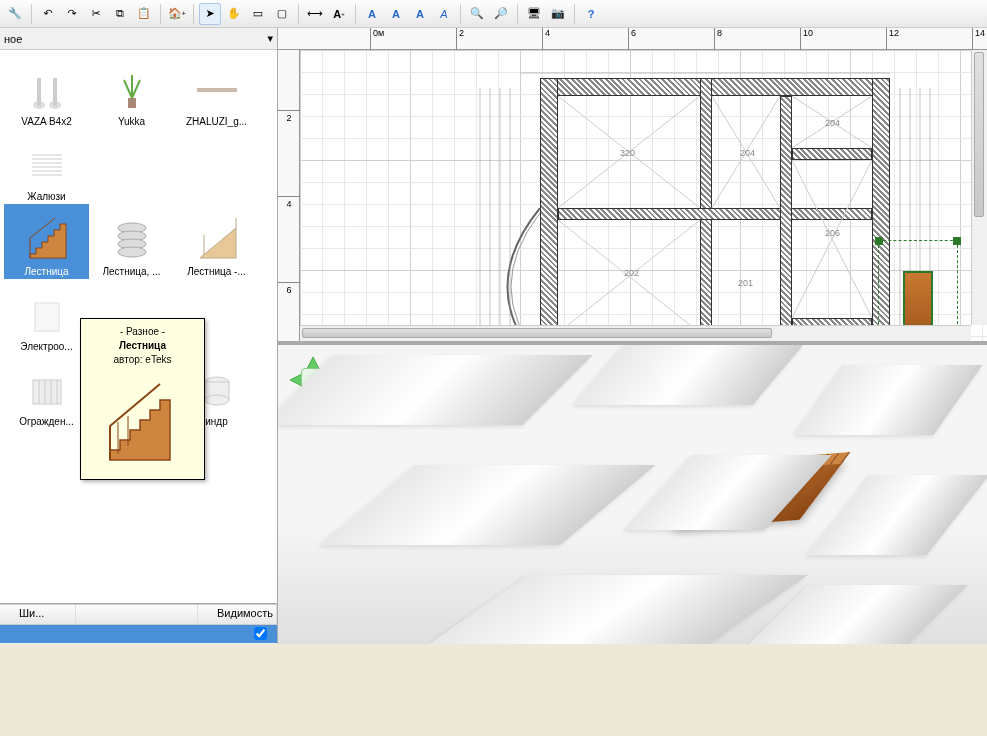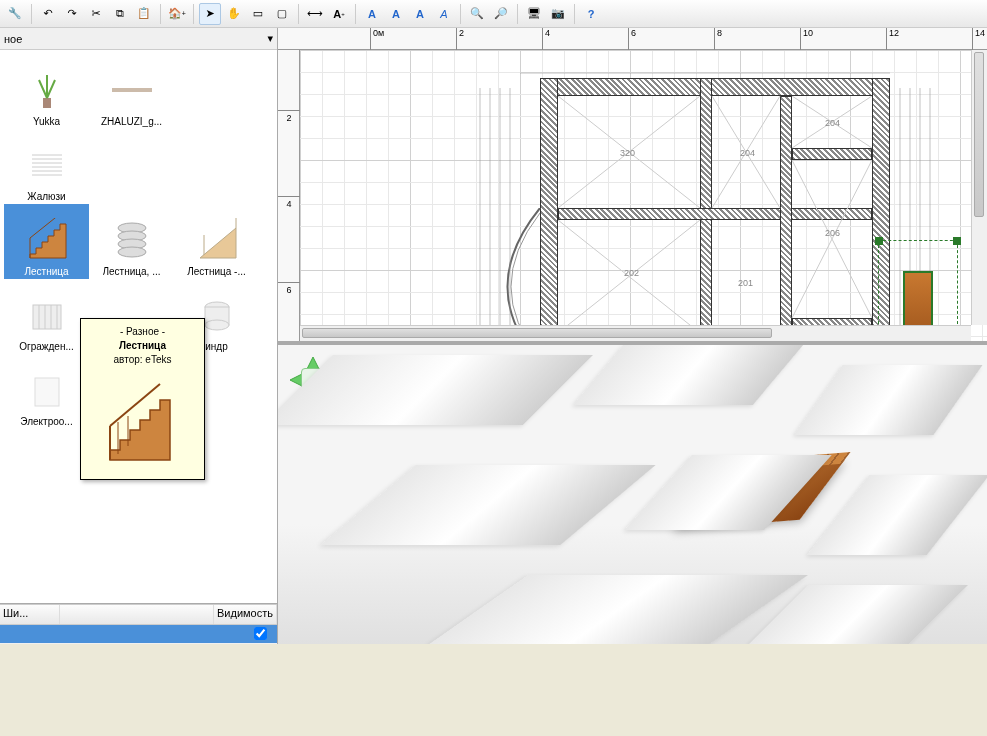--- a/index.html
+++ b/index.html
@@ -20,21 +20,21 @@
 .furniture-item.selected { background: #4a90d9; color: #fff; }
 .furniture-thumb { width: 56px; height: 48px; display: flex; align-items: center; justify-content: center; margin-bottom: 2px; }
 .furniture-label { font-size: 10px; text-align: center; white-space: nowrap; overflow: hidden; text-overflow: ellipsis; max-width: 80px; }
 
 .tooltip { position: absolute; left: 80px; top: 290px; width: 125px; background: #ffffe1; border: 1px solid #000; padding: 6px; z-index: 100; text-align: center; box-shadow: 2px 2px 4px rgba(0,0,0,0.3); }
 .tooltip-line { font-size: 10px; line-height: 14px; }
 .tooltip-icon { width: 100px; height: 100px; margin: 6px auto 0; display: flex; align-items: center; justify-content: center; }
 
 .sidebar-table { height: 40px; background: #f0f0f0; border-top: 1px solid #ccc; }
 .sidebar-table-header { display: flex; height: 20px; background: linear-gradient(#fcfcfc,#e8e8e8); border-bottom: 1px solid #ccc; }
-.sidebar-table-col { padding: 2px 3px; border-right: 1px solid #ddd; font-size: 11px; }
+.sidebar-table-col { padding: 2px 3px; border-right: 1px solid #ddd; font-size: 11px; margin-left: 16px; }
 .sidebar-table-row { display: flex; height: 18px; background: #4a90d9; }
 .sidebar-table-checkbox { margin-left: auto; padding: 2px 10px; }
 
 .main-area { flex: 1; display: flex; flex-direction: column; }
 
 .plan-view { flex: 1; background: #fff; position: relative; border-bottom: 3px solid #aaa; overflow: hidden; }
 .ruler-h { height: 22px; background: #f8f8f8; border-bottom: 1px solid #999; display: flex; position: relative; padding-left: 22px; }
 .ruler-h-mark { position: absolute; top: 0; height: 22px; border-left: 1px solid #888; font-size: 9px; padding-left: 2px; display: flex; align-items: flex-start; }
 .ruler-v { width: 22px; background: #f8f8f8; border-right: 1px solid #999; position: absolute; top: 22px; bottom: 0; left: 0; }
 .ruler-v-mark { position: absolute; width: 22px; border-top: 1px solid #888; font-size: 9px; padding-top: 2px; text-align: center; }
@@ -115,20 +115,31 @@
 </div>
 
 <div class="workspace">
   <div class="sidebar">
     <div class="sidebar-header">
       <span>ное</span>
       <span style="margin-left:auto">▾</span>
     </div>
     <div class="furniture-grid">
       <div class="furniture-row">
+        <div class="furniture-item">
+            <div class="furniture-thumb">
+              <svg width="40" height="40">
+                <ellipse cx="12" cy="35" rx="6" ry="4" fill="#ddd"></ellipse>
+                <ellipse cx="28" cy="35" rx="6" ry="4" fill="#ddd"></ellipse>
+                <rect x="10" y="8" width="4" height="28" fill="#ccc"></rect>
+                <rect x="26" y="8" width="4" height="28" fill="#ccc"></rect>
+              </svg>
+            </div>
+            <div class="furniture-label">VAZA B4x2</div>
+          </div>
         <div class="furniture-item">
             <div class="furniture-thumb">
               <svg width="40" height="40">
                 <rect x="16" y="28" width="8" height="10" fill="#a87"></rect>
                 <path d="M20 28 L12 10 M20 28 L20 5 M20 28 L28 10" stroke="#6a4" stroke-width="2" fill="none"></path>
               </svg>
             </div>
             <div class="furniture-label">Yukka</div>
           </div>
         <div class="furniture-item">
@@ -193,20 +204,30 @@
                 </g>
               </svg>
             </div>
             <div class="furniture-label">Лестница -...</div>
           </div>
       </div>
       <div class="furniture-row">
         <div class="furniture-item">
             <div class="furniture-thumb">
               <svg width="40" height="40">
+                <rect x="8" y="8" width="24" height="28" fill="#f8f8f8" stroke="#ddd"></rect>
+              </svg>
+            </div>
+            <div class="furniture-label">Электроо...</div>
+          </div>
+      </div>
+      <div class="furniture-row">
+        <div class="furniture-item">
+            <div class="furniture-thumb">
+              <svg width="40" height="40">
                 <g stroke="#ccc" fill="#eee">
                   <rect x="6" y="10" width="28" height="24"></rect>
                   <line x1="12" y1="10" x2="12" y2="34"></line>
                   <line x1="18" y1="10" x2="18" y2="34"></line>
                   <line x1="24" y1="10" x2="24" y2="34"></line>
                   <line x1="30" y1="10" x2="30" y2="34"></line>
                 </g>
               </svg>
             </div>
             <div class="furniture-label">Огражден...</div>
@@ -214,30 +235,20 @@
         <div class="furniture-item" style="visibility:hidden"></div>
         <div class="furniture-item">
             <div class="furniture-thumb">
               <svg width="40" height="40">
                 <ellipse cx="20" cy="12" rx="12" ry="5" fill="#eee" stroke="#ccc"></ellipse>
                 <rect x="8" y="12" width="24" height="18" fill="#eee" stroke="#ccc"></rect>
                 <ellipse cx="20" cy="30" rx="12" ry="5" fill="#eee" stroke="#ccc"></ellipse>
               </svg>
             </div>
             <div class="furniture-label">индр</div>
-          </div>
-      </div>
-      <div class="furniture-row">
-        <div class="furniture-item">
-            <div class="furniture-thumb">
-              <svg width="40" height="40">
-                <rect x="8" y="8" width="24" height="28" fill="#f8f8f8" stroke="#ddd"></rect>
-              </svg>
-            </div>
-            <div class="furniture-label">Электроо...</div>
           </div>
       </div>
     </div>
     <div class="sidebar-table">
       <div class="sidebar-table-header">
         <div class="sidebar-table-col" style="width:60px">Ши...</div>
         <div class="sidebar-table-col" style="flex:1"></div>
         <div class="sidebar-table-col">Видимость</div>
       </div>
       <div class="sidebar-table-row">

